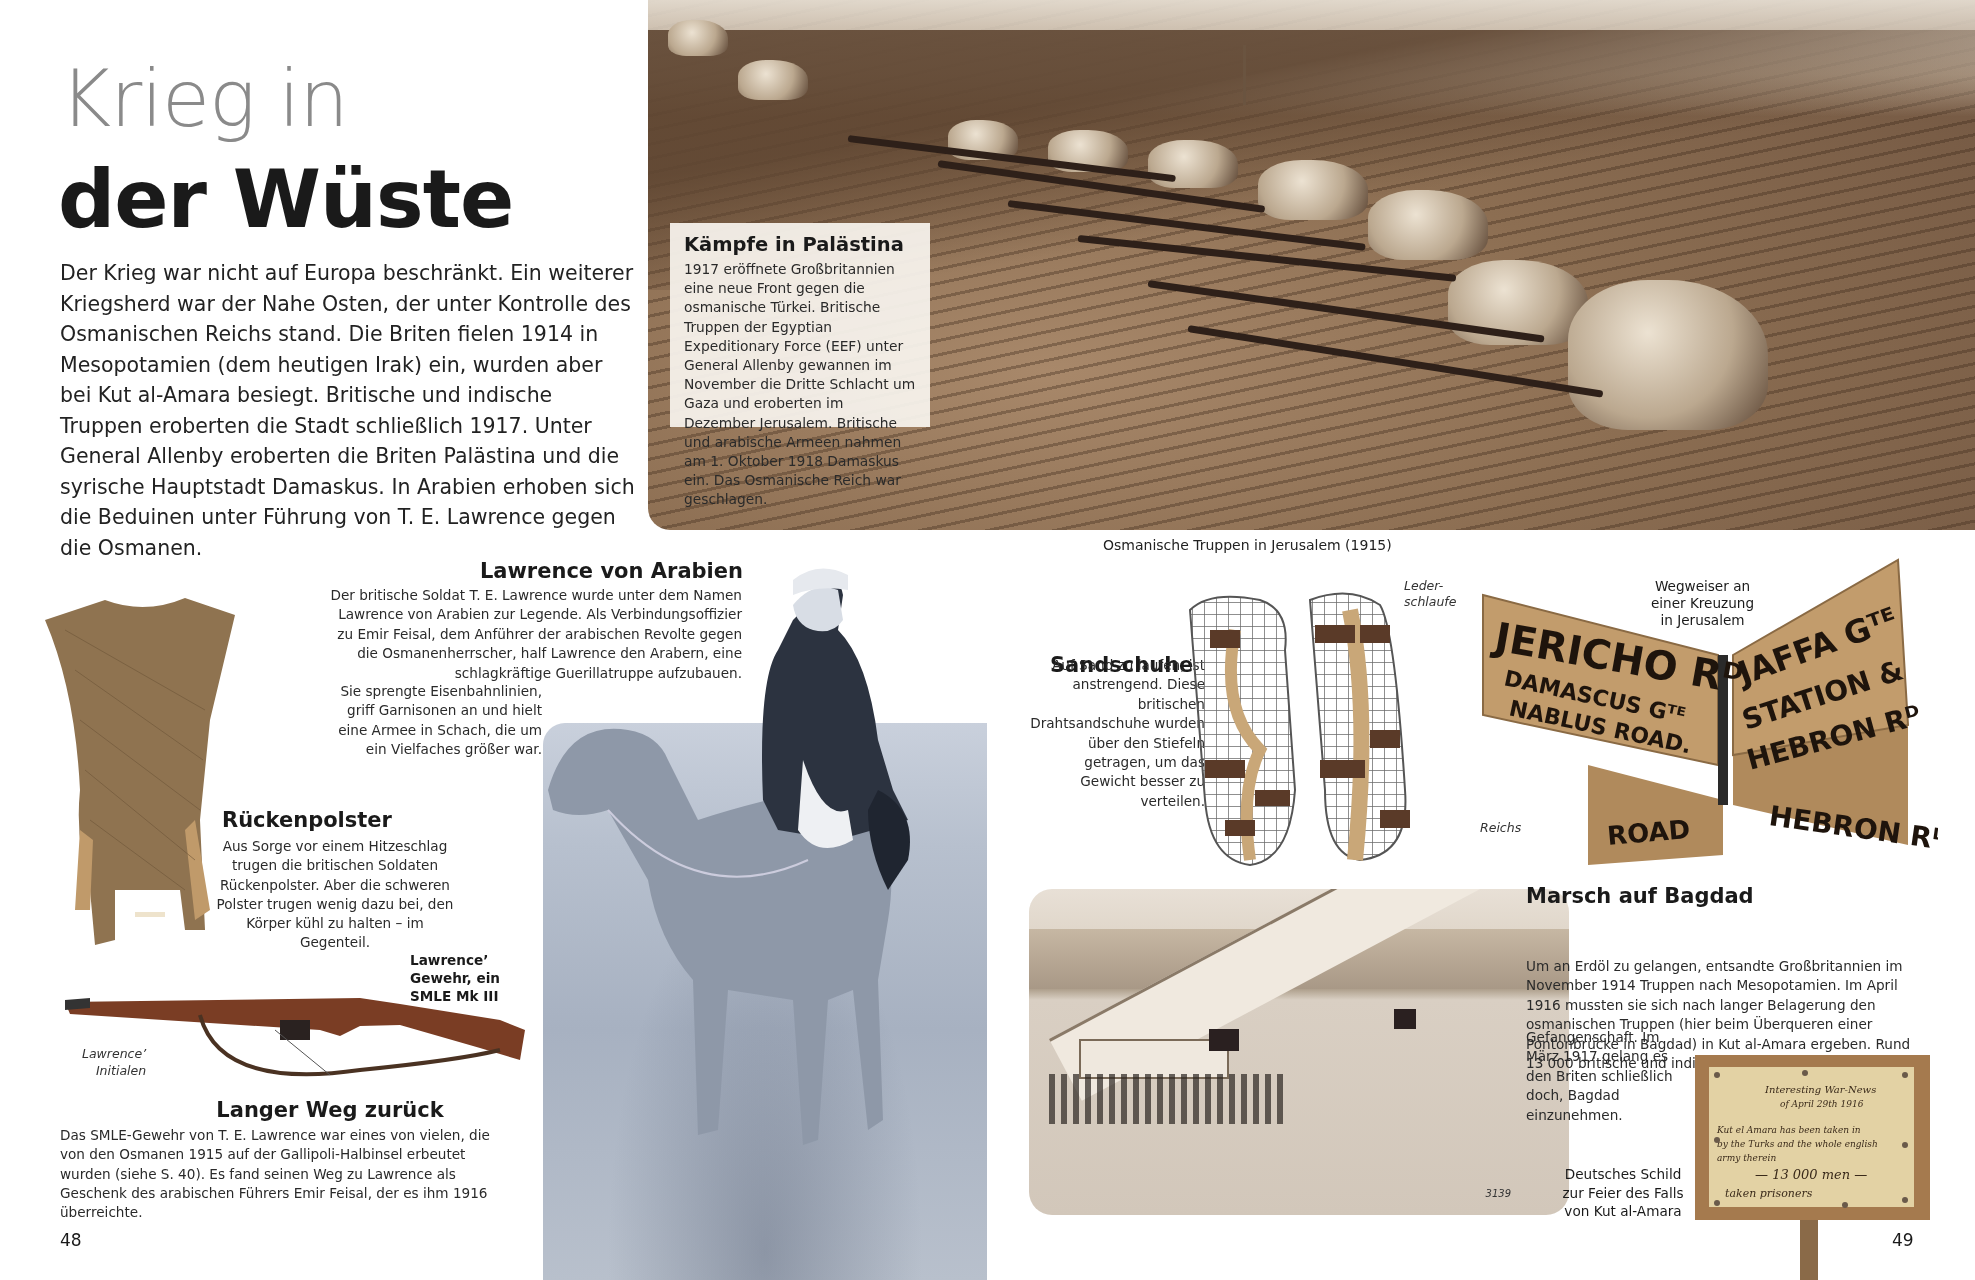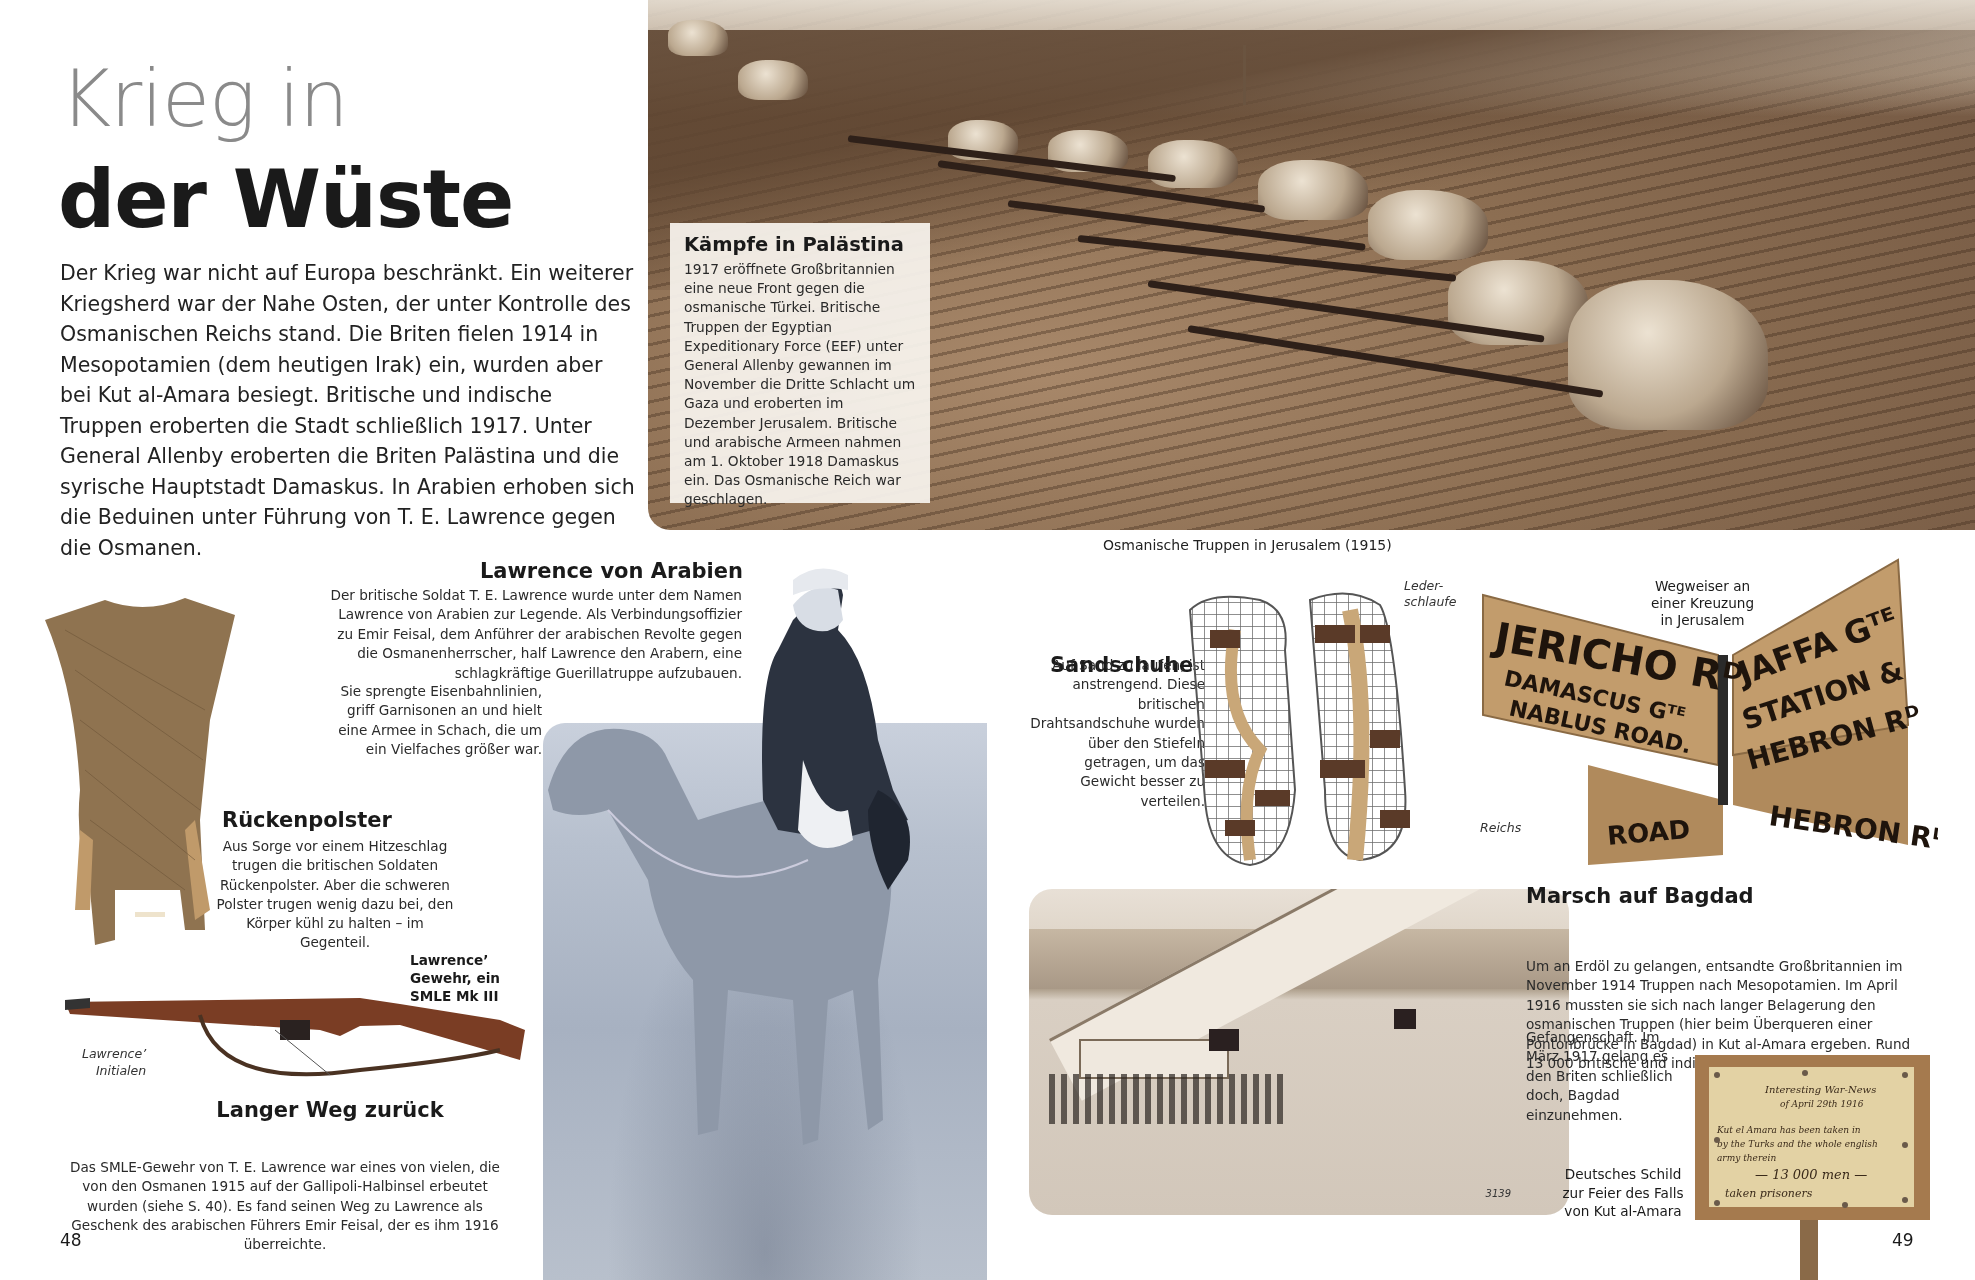--- a/index.html
+++ b/index.html
@@ -18,37 +18,37 @@
       linear-gradient(180deg, rgba(230,222,210,0.95) 0%, rgba(210,195,175,0.6) 14%, rgba(0,0,0,0) 22%),
       repeating-linear-gradient(168deg, rgba(60,40,25,0.35) 0 3px, rgba(0,0,0,0) 3px 14px),
       radial-gradient(ellipse at 30% 70%, #a8886a 0%, #8c6e52 45%, #6f5440 100%);
   }
   .hero .ridge { position: absolute; left: 0; top: 30px; width: 100%; height: 260px;
     background: linear-gradient(170deg, rgba(95,70,50,0.9) 0 30%, rgba(0,0,0,0) 60%); }
   .hero .rifle { position: absolute; height: 7px; background: #2e2019; border-radius: 3px; transform-origin: left center; }
   .hero .soldier { position: absolute; border-radius: 40% 50% 30% 30%; background: radial-gradient(circle at 40% 35%, #ece2d2 0%, #bba88f 55%, #5a4332 100%); }
   .hero .pole { position: absolute; left: 595px; top: 45px; width: 3px; height: 60px; background: #6a5440; }
 
-  .hero-caption-box { left: 670px; top: 223px; width: 260px; height: 280px; background: rgba(246,242,236,0.94); padding: 10px 14px; }
+  .hero-caption-box { left: 670px; top: 223px; width: 260px; height: 204px; background: rgba(246,242,236,0.94); padding: 10px 14px; }
   .hero-caption-box h3 { font-size: 19.5px; font-weight: 600; color: #1a1a1a; margin-bottom: 3px; line-height: 24px; }
   .hero-caption-box p { font-size: 13.8px; line-height: 19.2px; color: #2a2a2a; }
   .hero-credit { left: 1103px; top: 537px; font-size: 14px; color: #222; }
 
   
   .backpad { left: 35px; top: 590px; width: 210px; height: 370px; }
   .rp-head { left: 222px; top: 808px; font-size: 21px; font-weight: 600; }
   .rp-text { left: 210px; top: 837px; width: 250px; font-size: 13.6px; line-height: 19.3px; text-align: center; color: #2a2a2a; }
 
   
   .rifle-label { left: 410px; top: 951px; font-size: 13.6px; line-height: 18px; font-weight: 600; color: #1a1a1a; }
   .rifle-img { left: 60px; top: 990px; width: 465px; height: 100px; }
   .initials { left: 82px; top: 1045px; font-size: 12.5px; line-height: 17px; font-style: italic; text-align: right; color: #333; }
 
   .lw-head { left: 160px; top: 1098px; width: 340px; font-size: 21px; font-weight: 600; text-align: center; }
-  .lw-text { left: 60px; top: 1126px; width: 450px; font-size: 13.6px; line-height: 19.3px; text-align: center; color: #2a2a2a; margin-top: 32px; }
+  .lw-text { left: 60px; top: 1126px; width: 450px; font-size: 13.6px; line-height: 19.3px; color: #2a2a2a; }
 
   .page-left { left: 60px; top: 1230px; font-size: 17px; color: #1a1a1a; }
   .page-right { left: 1892px; top: 1230px; font-size: 17px; color: #1a1a1a; }
 
   
   .la-head { left: 400px; top: 559px; width: 343px; text-align: right; font-size: 21px; font-weight: 600; }
   .la-text1 { left: 322px; top: 586px; width: 420px; font-size: 13.6px; line-height: 19.4px; text-align: right; color: #2a2a2a; }
   .la-text2 { left: 320px; top: 682px: width: 220px; }
   .la-text2 { left: 320px; top: 682px; width: 222px; font-size: 13.6px; line-height: 19.4px; text-align: right; color: #2a2a2a; }
 

